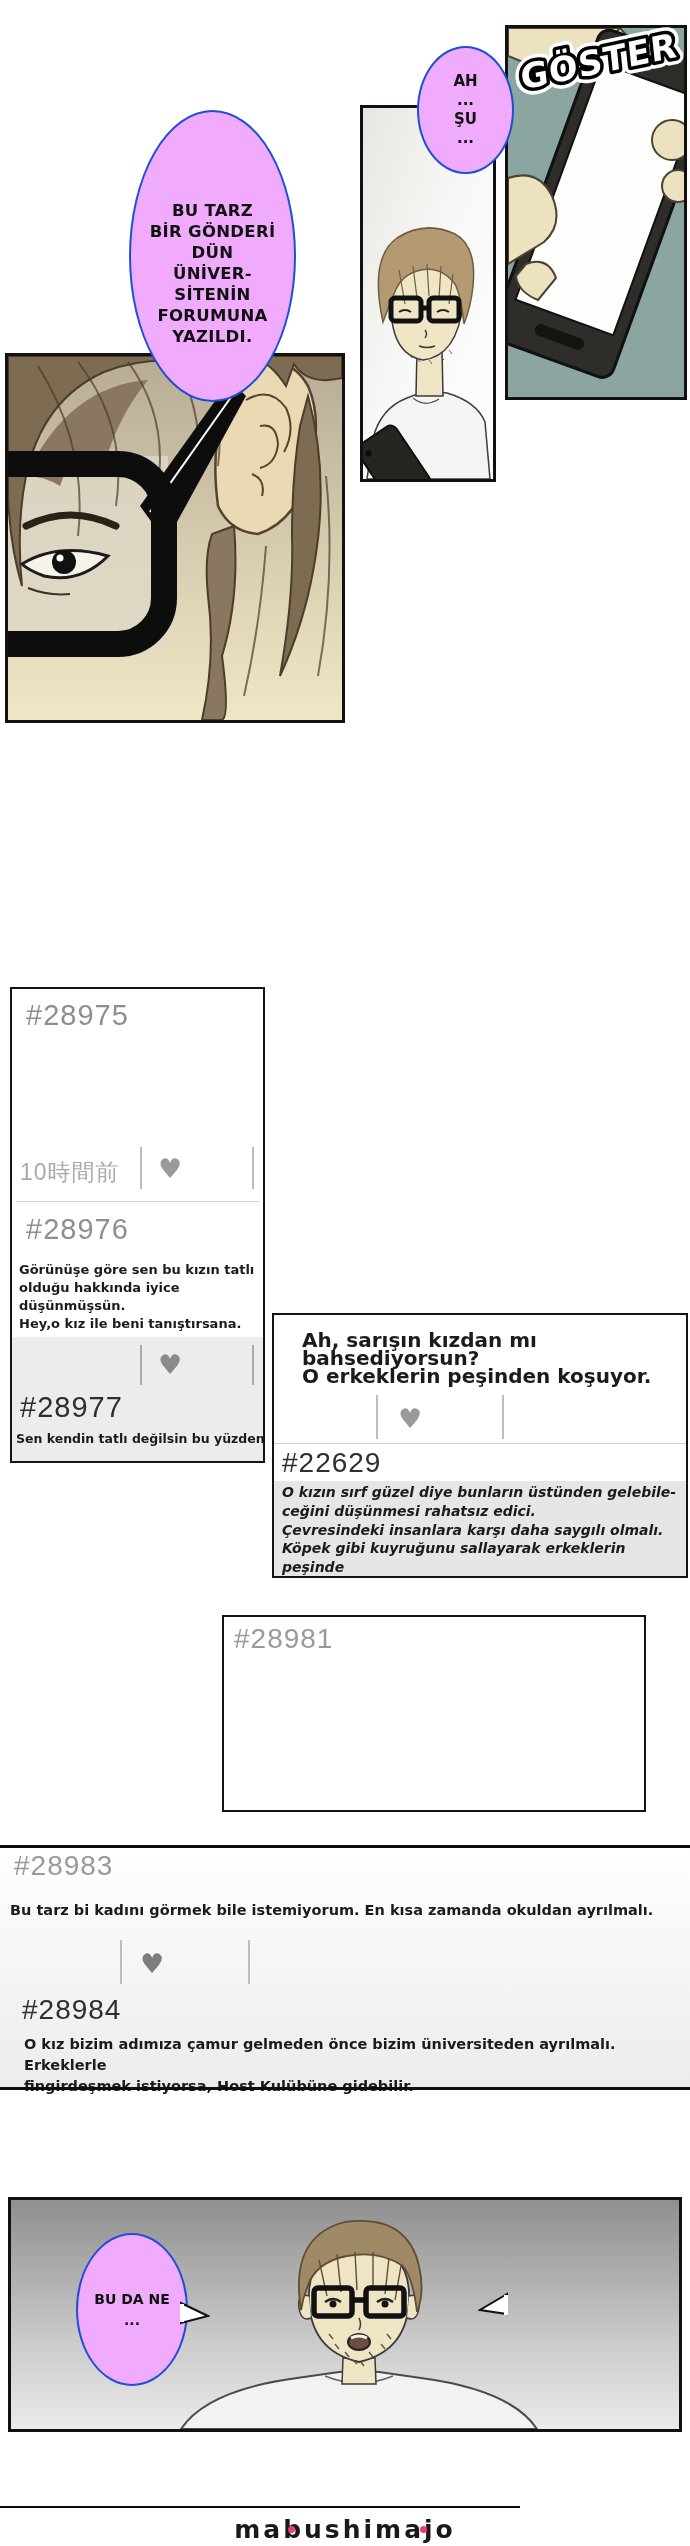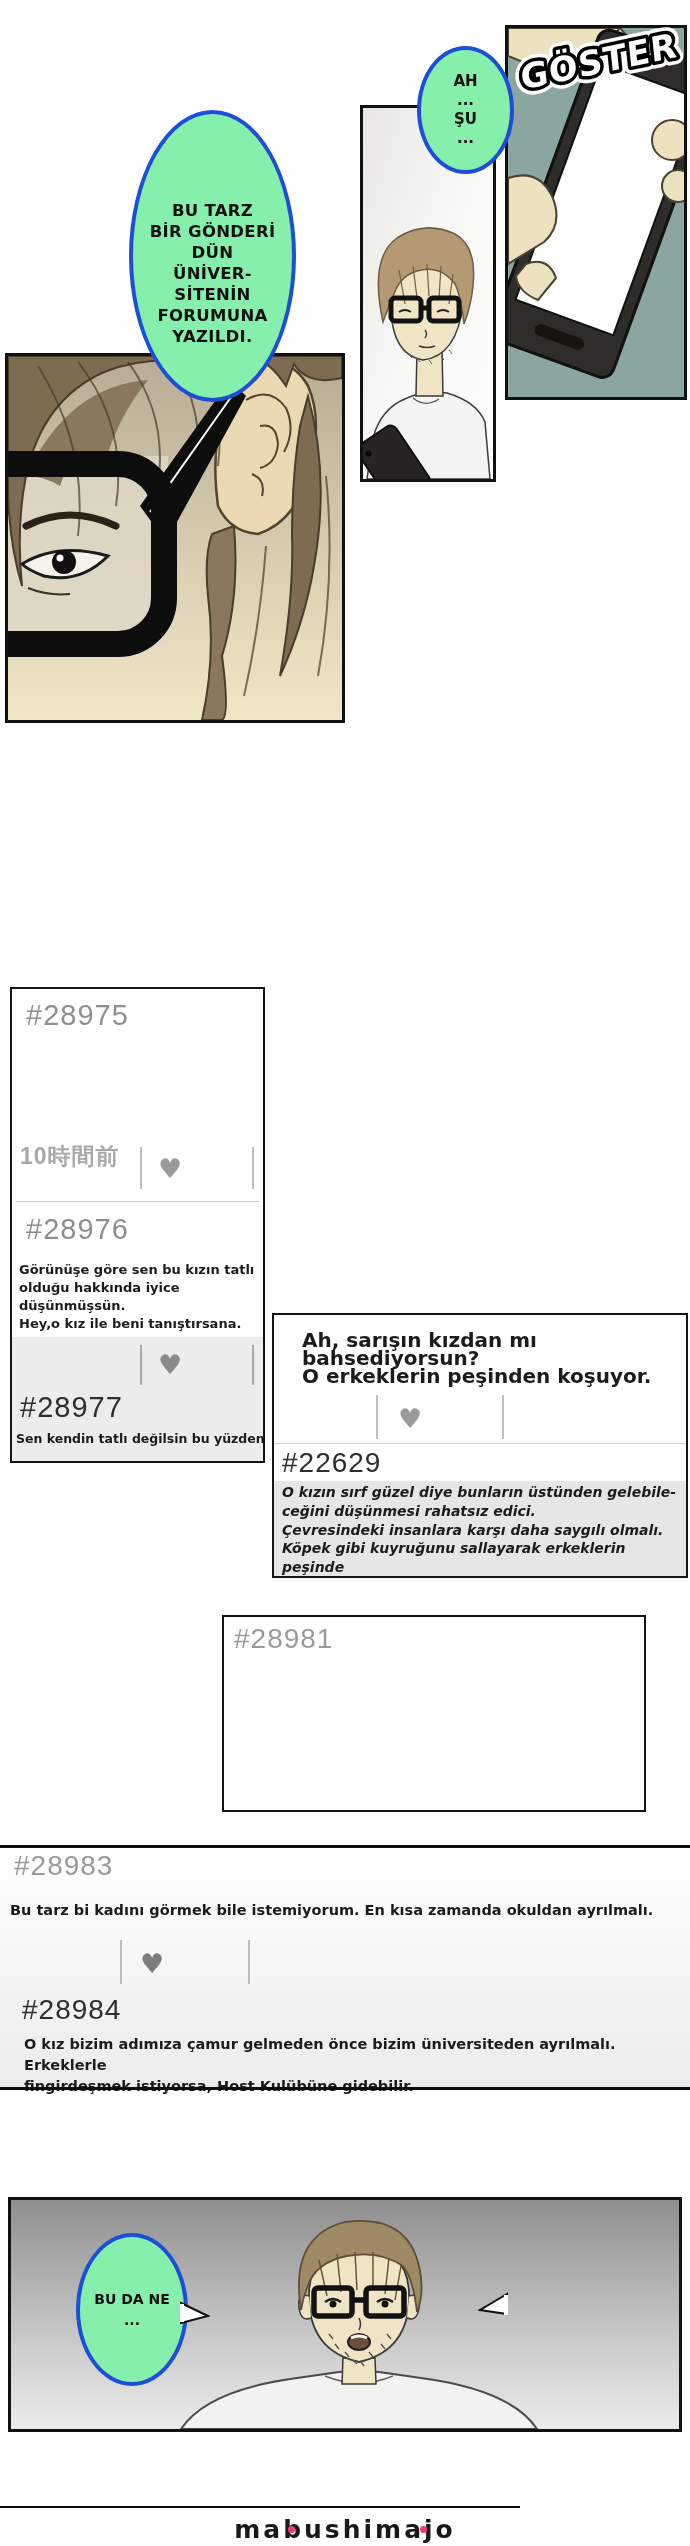--- a/index.html
+++ b/index.html
@@ -1,20 +1,20 @@
 <!DOCTYPE html>
 <html><head>
 <meta charset="utf-8">
 <style>
   html,body{margin:0;padding:0;background:#ffffff;}
   #page{position:relative;width:690px;height:2546px;background:#ffffff;overflow:hidden;
         font-family:"DejaVu Sans",sans-serif;}
   .panel{position:absolute;border:3px solid #111;box-sizing:border-box;overflow:hidden;background:#fff;}
   .panel svg{display:block;width:100%;height:100%;}
-  .bubble{position:absolute;background:#86efac;border:4px solid #1d4ed8;border-radius:50%;
+  .bubble{position:absolute;background:#f0abfc;border:2px solid #1d4ed8;border-radius:50%;
           display:flex;align-items:center;justify-content:center;text-align:center;
           white-space:pre-line;z-index:6;font-weight:bold;color:#111;box-sizing:border-box;}
   .tail{position:absolute;z-index:7;}
   .fbox{position:absolute;background:#fff;border:2px solid #141414;box-sizing:border-box;overflow:hidden;z-index:2;padding-left:48px;}
   .post-id{position:absolute;font-family:"Liberation Sans",sans-serif;font-weight:400;
            font-size:29px;color:#8f8f8f;letter-spacing:1px;white-space:nowrap;}
   .post-id.dark{color:#2e2e2e;}
   .cbody{position:absolute;font-weight:700;color:#1b1b1b;white-space:pre-line;}
   .meta-time{position:absolute;font-family:"Liberation Sans",sans-serif;color:#a9a9a9;
              font-size:23px;letter-spacing:1px;white-space:nowrap;}
@@ -145,21 +145,21 @@
       <path d="M18,170 Q62,148 108,170" fill="none" stroke="#2A2218" stroke-width="7" stroke-linecap="round"></path>
       <path d="M14,208 Q50,186 100,200 Q72,228 36,220 Q20,214 14,208 Z" fill="#f6f3ea" stroke="#1c1c1c" stroke-width="3"></path>
       <circle cx="56" cy="206" r="12" fill="#111"></circle>
       <circle cx="52" cy="202" r="3.5" fill="#fff"></circle>
       <path d="M20,232 Q40,240 62,238" fill="none" stroke="#3a3224" stroke-width="2"></path>
     </svg>
   </div>
 
   <div class="fbox" style="left:10px;top:987px;width:255px;height:476px;">
     <div class="post-id" style="left:14px;top:10px;">#28975</div>
-    <div class="meta-time" style="left:8px;top:152px;font-weight:bold;">10時間前</div>
+    <div class="meta-time" style="left:8px;top:168px;">10時間前</div>
     <div class="vbar" style="left:128px;top:158px;height:42px;"></div>
     <div class="heart" style="left:146px;top:166px;">♥</div>
     <div class="vbar" style="left:240px;top:158px;height:42px;"></div>
     <div class="hdiv" style="left:4px;top:212px;width:243px;"></div>
     <div class="post-id" style="left:14px;top:224px;">#28976</div>
     <div class="cbody" style="left:7px;top:272px;width:244px;font-size:13px;line-height:18px;">Görünüşe göre sen bu kızın tatlı
 olduğu hakkında iyice düşünmüşsün.
 Hey,o kız ile beni tanıştırsana.</div>
     <div class="grayzone" style="left:0;top:348px;width:251px;height:124px;">
       <div class="vbar" style="left:128px;top:8px;height:40px;background:#aaa;"></div>

